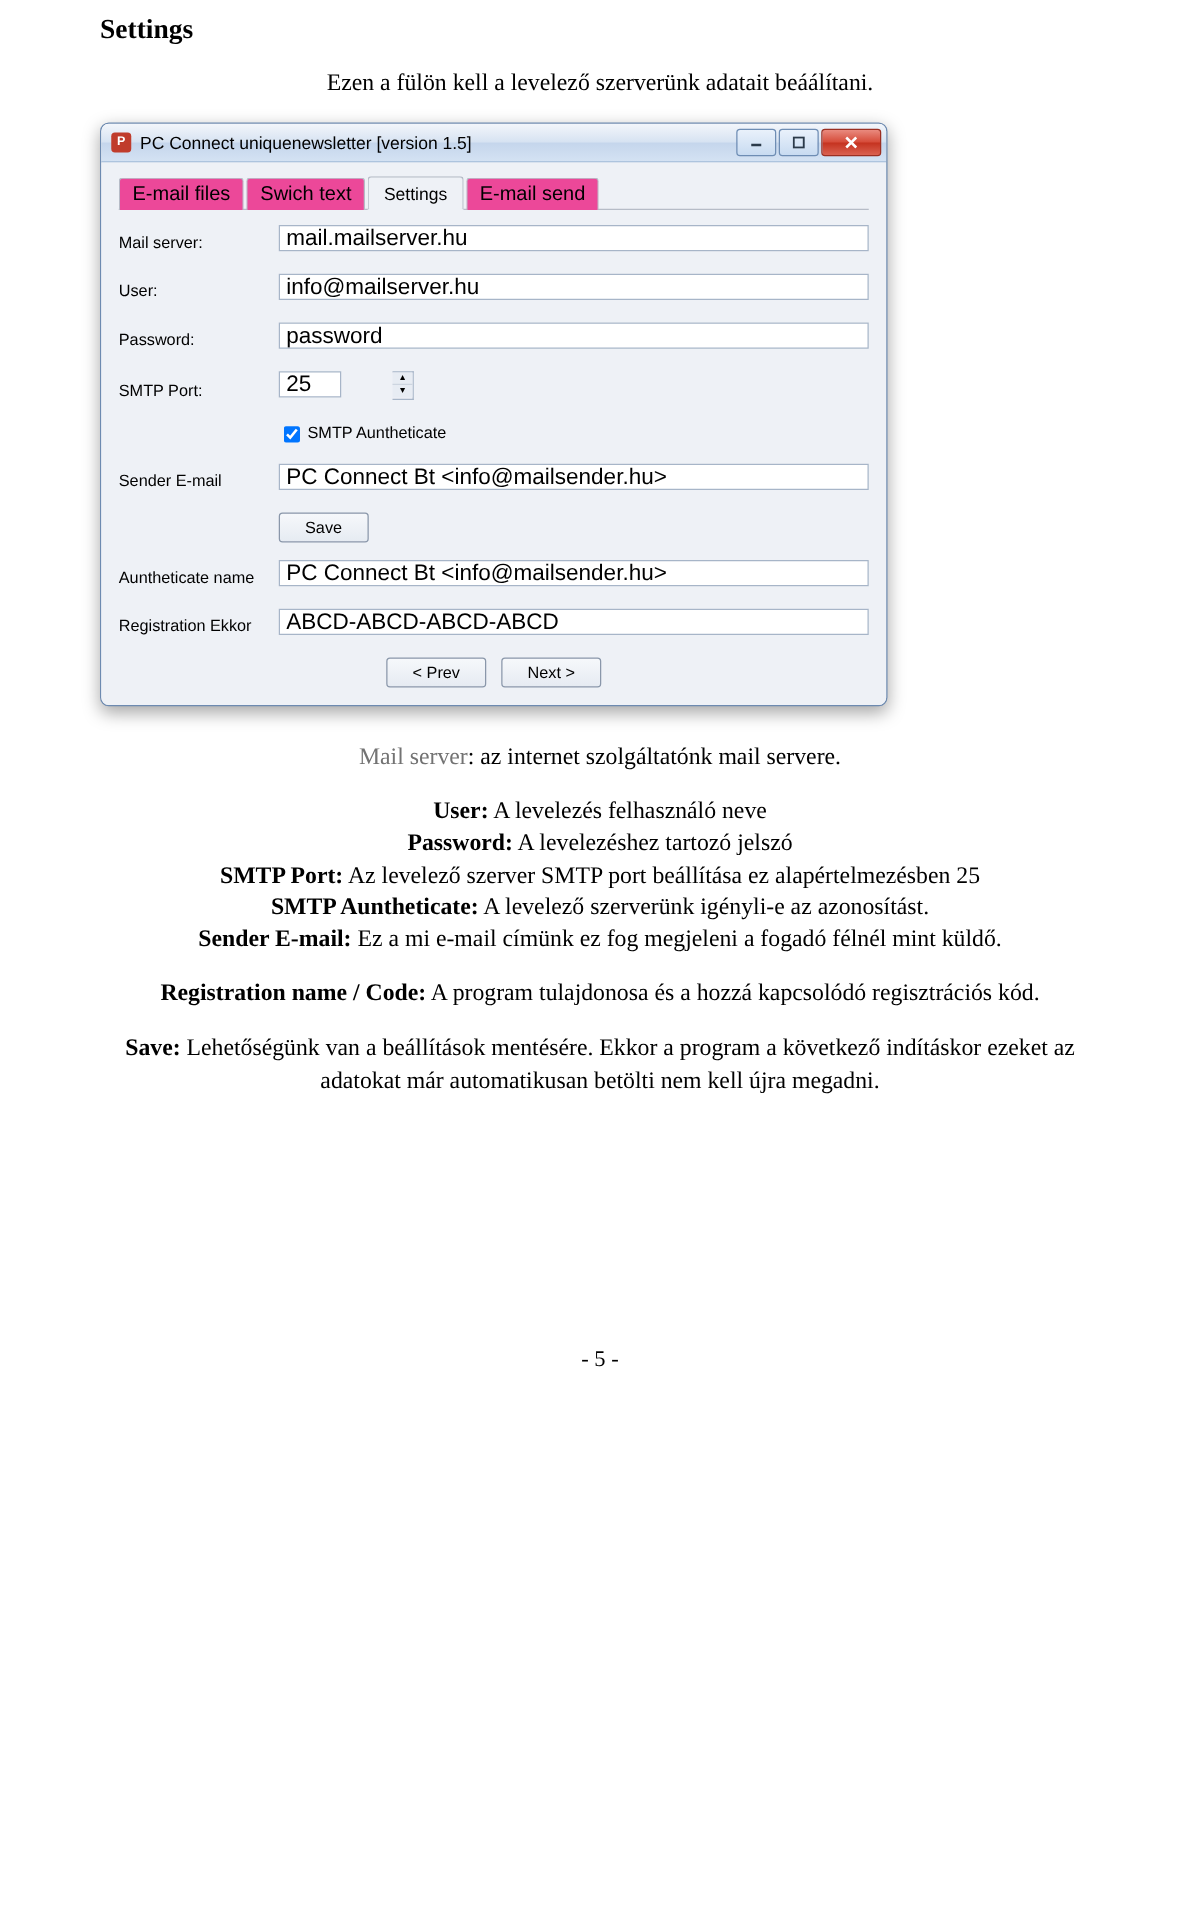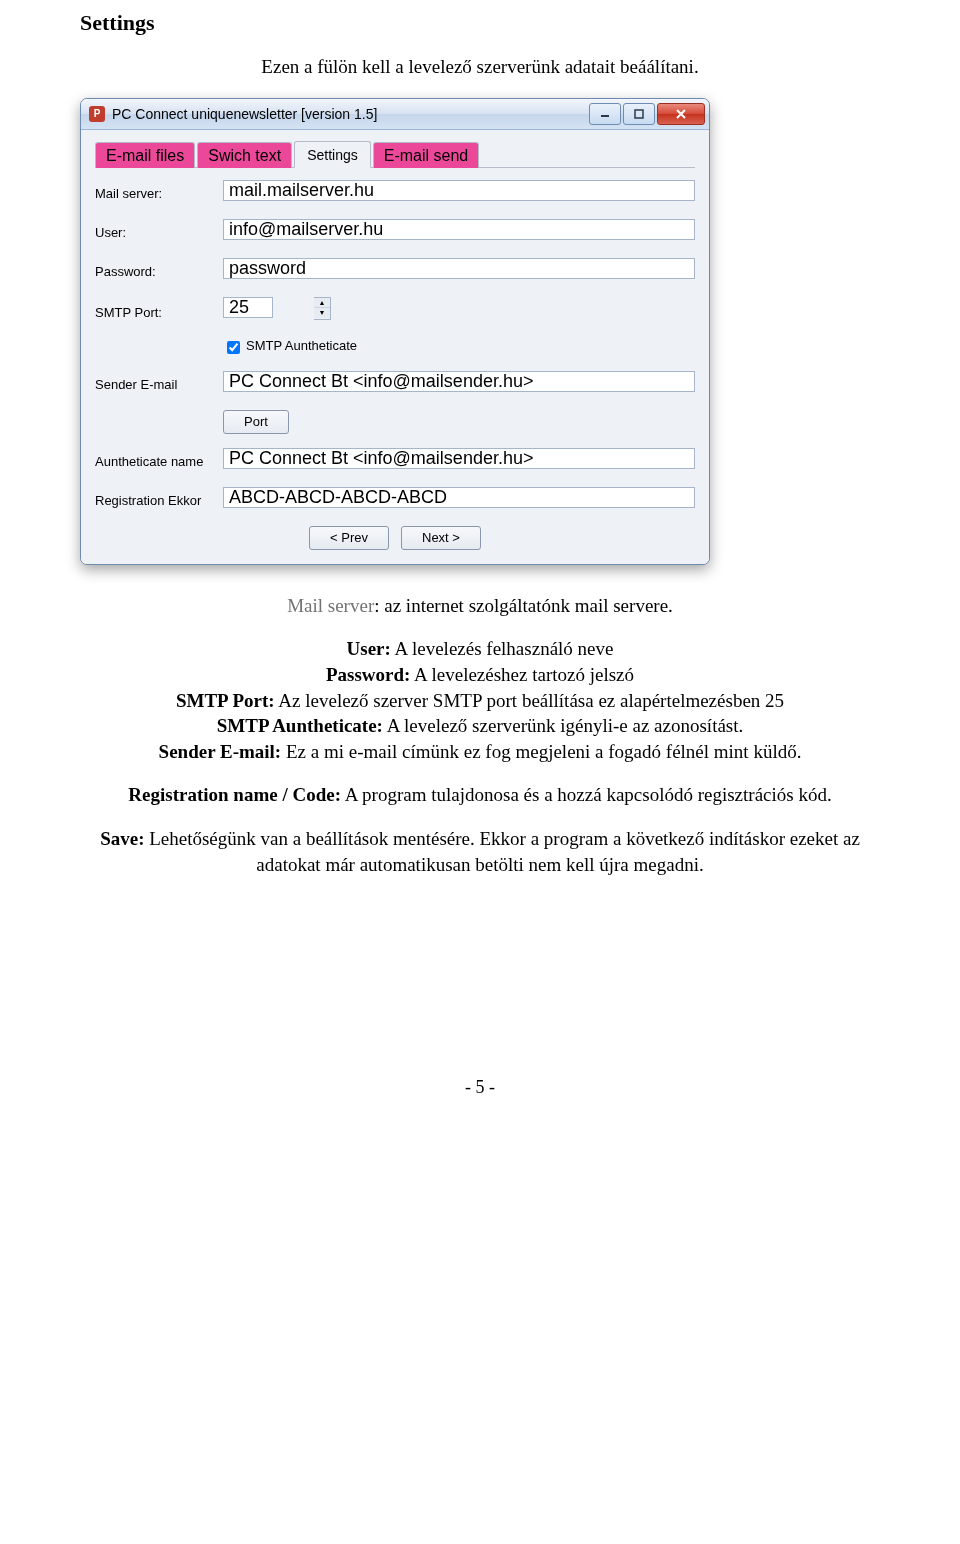--- a/index.html
+++ b/index.html
@@ -232,21 +232,21 @@
             <input type="checkbox" checked="" style="">
             <span>SMTP Auntheticate</span>
           </div>
 
           <div class="row">
             <span class="lbl">Sender E-mail</span>
             <input type="text" value="PC Connect Bt &lt;info@mailsender.hu&gt;" style="">
           </div>
 
           <div class="save-row">
-            <button class="btn">Port</button>
+            <button class="btn">Save</button>
           </div>
 
           <div class="row">
             <span class="lbl">Auntheticate name</span>
             <input type="text" value="PC Connect Bt &lt;info@mailsender.hu&gt;" style="">
           </div>
           <div class="row">
             <span class="lbl">Registration Ekkor</span>
             <input type="text" value="ABCD-ABCD-ABCD-ABCD" style="">
           </div>

